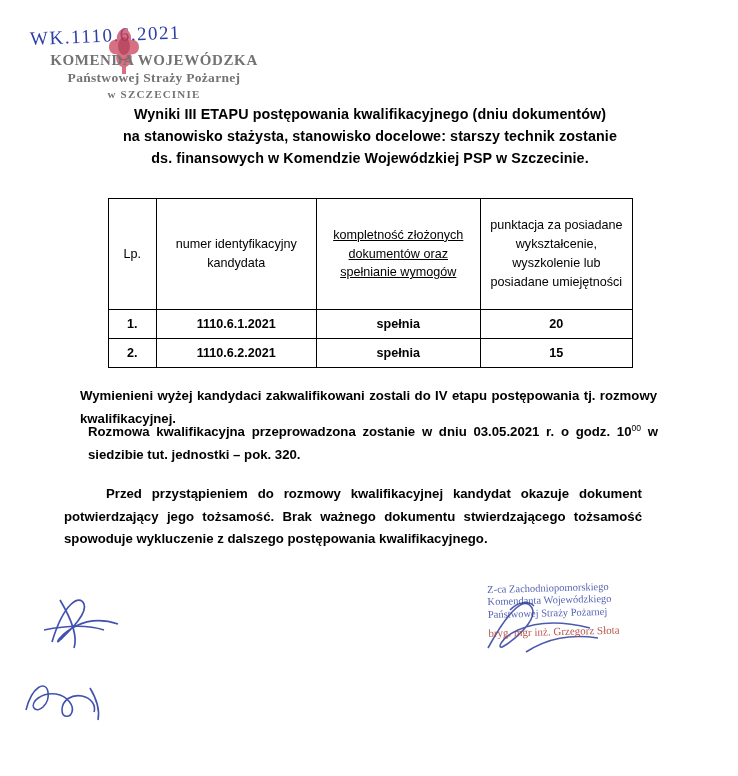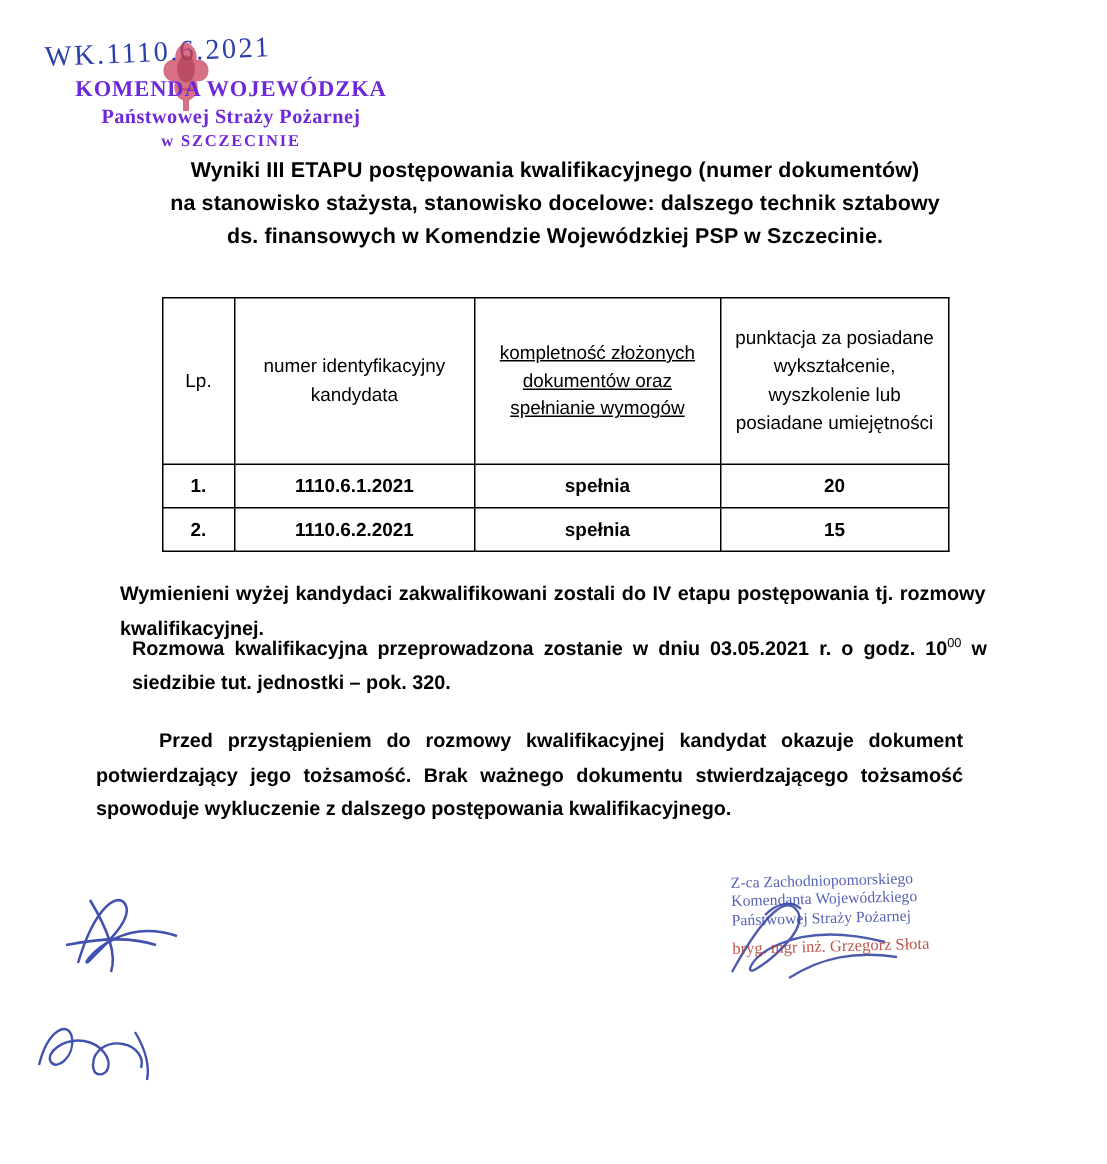--- a/index.html
+++ b/index.html
@@ -41,21 +41,21 @@
     top: 0px;
     width: 40px;
     height: 52px;
   }
   .org-block {
     position: absolute;
     left: 0px;
     top: 26px;
     width: 260px;
     text-align: center;
-    color: #6d28d9;
+    color: #737373;
   }
   .org-line1 {
     font-family: "Liberation Serif", serif;
     font-weight: bold;
     font-size: 15px;
     letter-spacing: 0.6px;
     white-space: nowrap;
   }
   .org-line2 {
     font-family: "Liberation Serif", serif;
@@ -205,22 +205,22 @@
   </svg>
 
   <div class="org-block">
     <div class="org-line1">KOMENDA WOJEWÓDZKA</div>
     <div class="org-line2">Państwowej Straży Pożarnej</div>
     <div class="org-line3">w SZCZECINIE</div>
   </div>
 </div>
 
 <div class="title">
-  <div>Wyniki III ETAPU postępowania kwalifikacyjnego (numer dokumentów)</div>
-  <div>na stanowisko stażysta, stanowisko docelowe: dalszego technik sztabowy</div>
+  <div>Wyniki III ETAPU postępowania kwalifikacyjnego (dniu dokumentów)</div>
+  <div>na stanowisko stażysta, stanowisko docelowe: starszy technik zostanie</div>
   <div>ds. finansowych w Komendzie Wojewódzkiej PSP w Szczecinie.</div>
 </div>
 
 <div class="tbl-wrap">
   <table class="results">
     <thead>
       <tr>
         <th class="c-lp">Lp.</th>
         <th class="c-id">numer identyfikacyjny kandydata</th>
         <th class="c-kompl">kompletność złożonych dokumentów oraz spełnianie wymogów</th>

